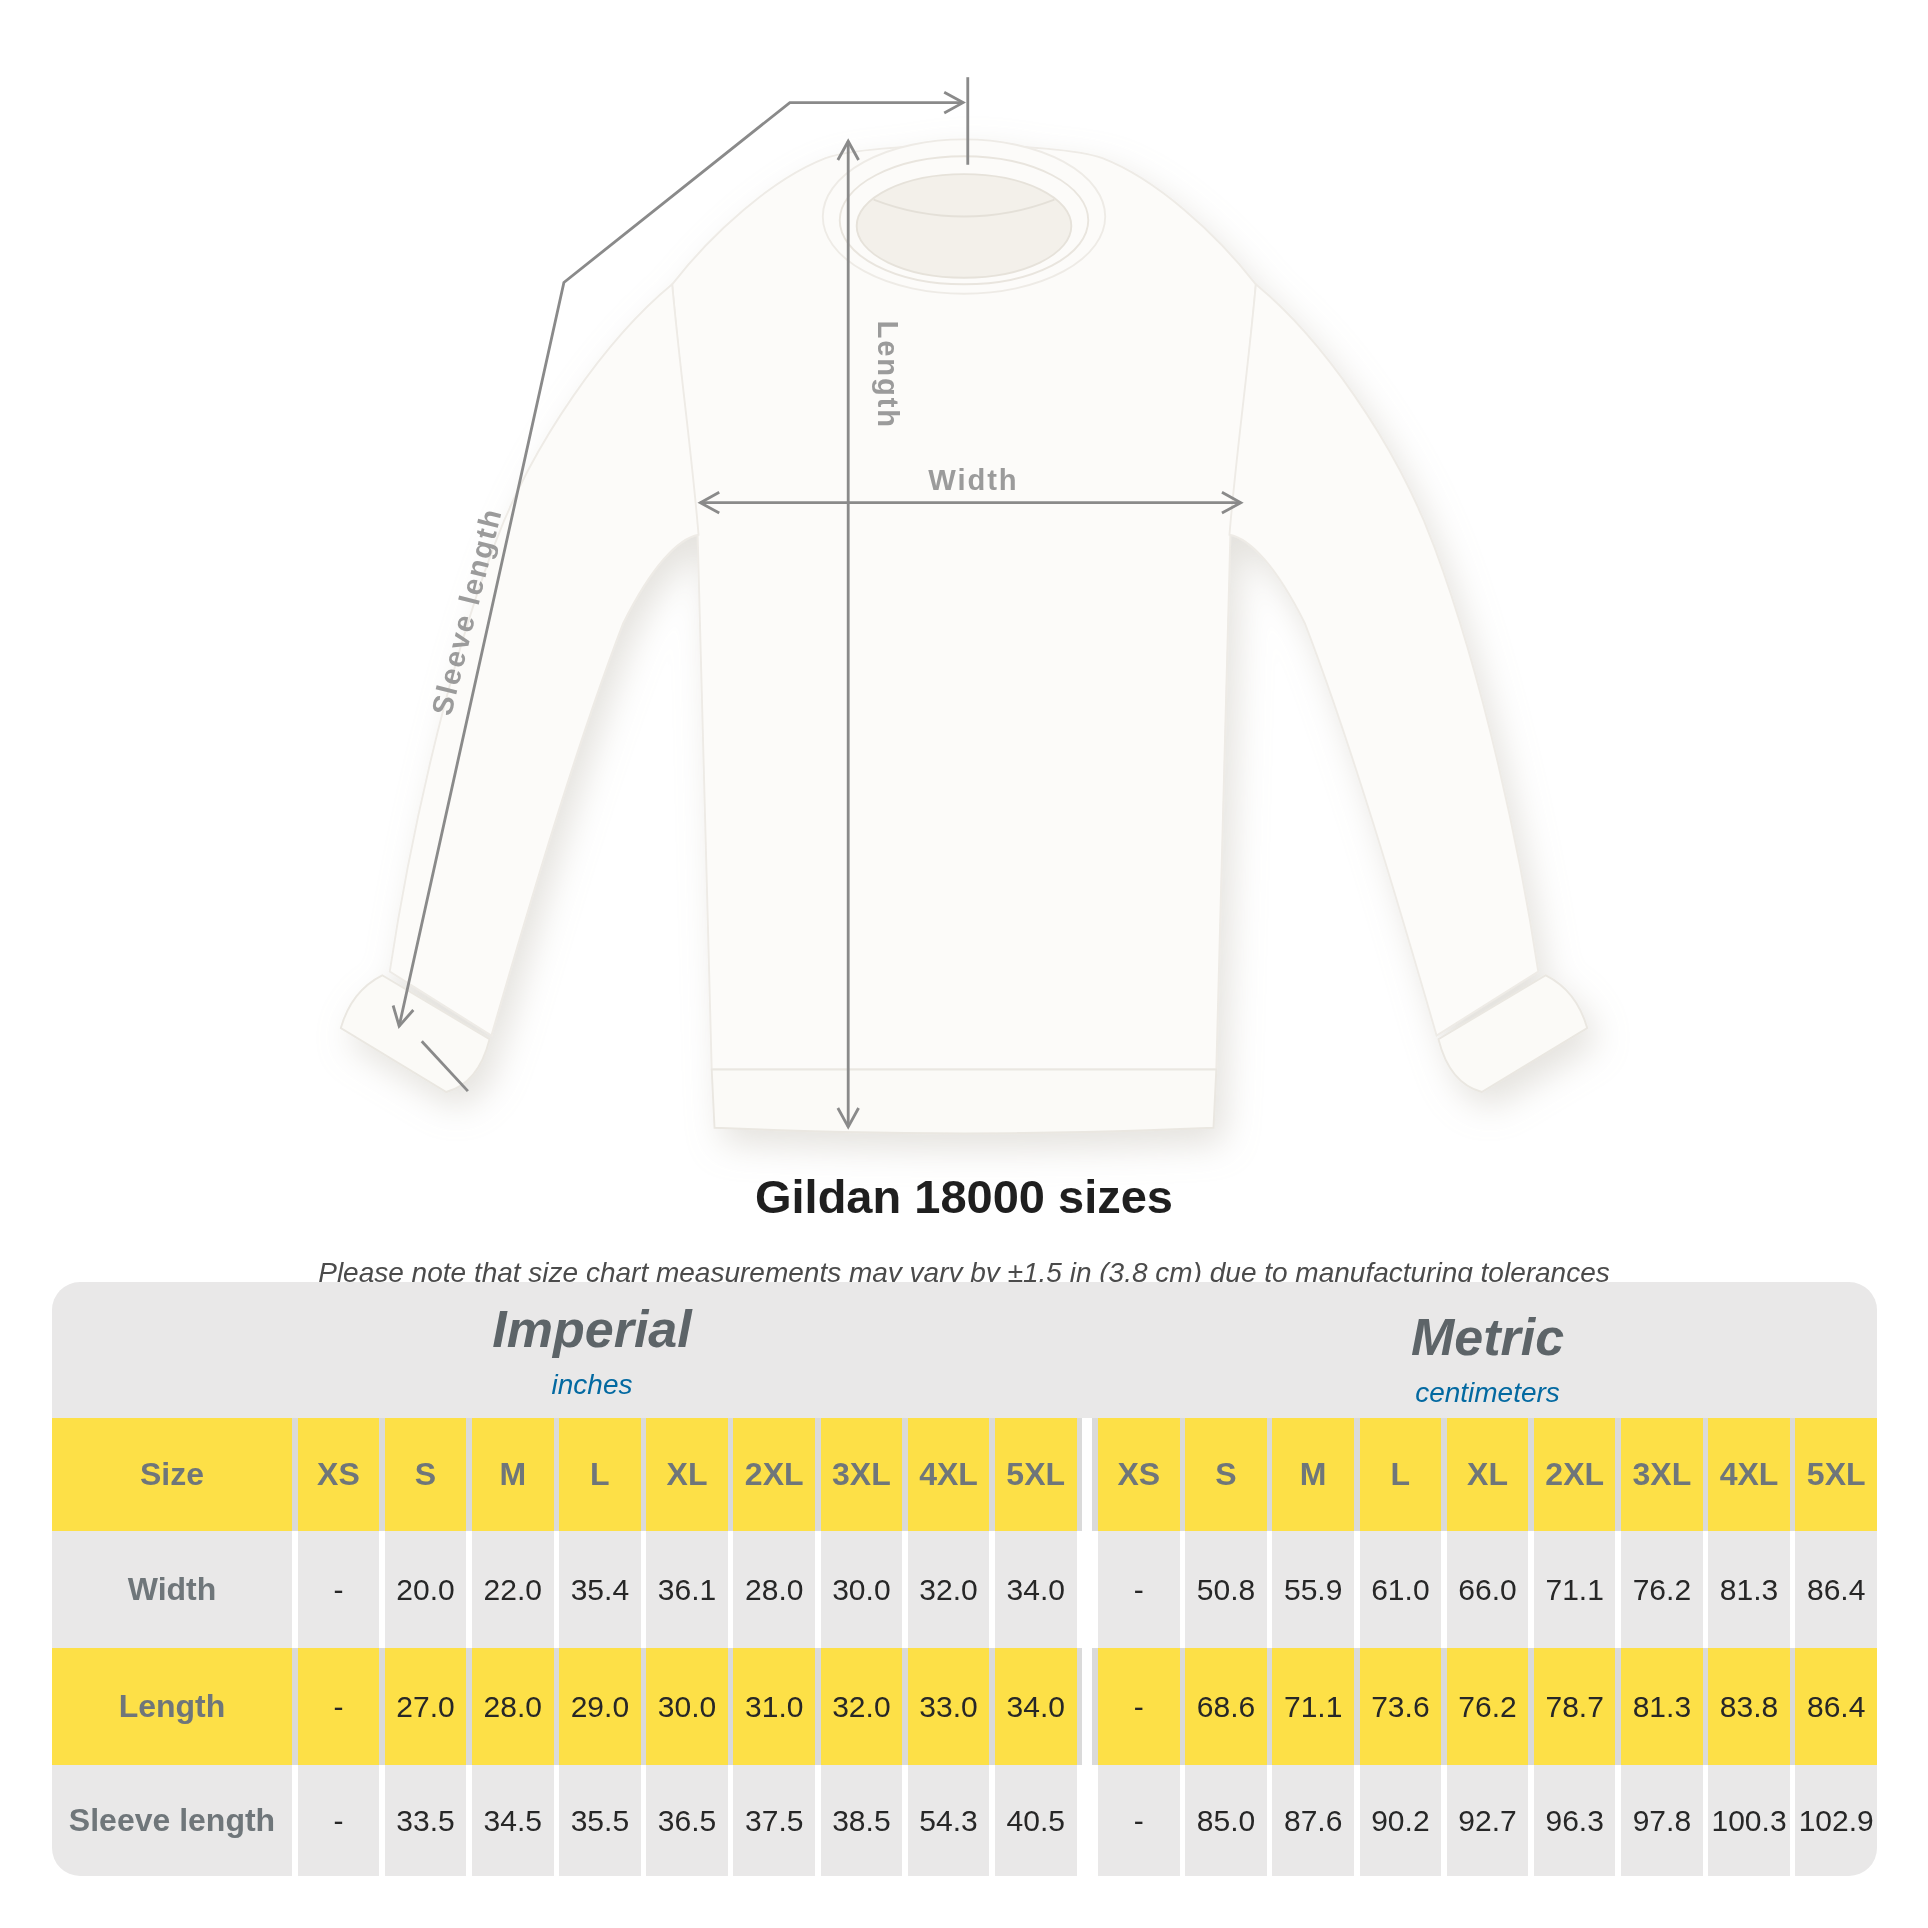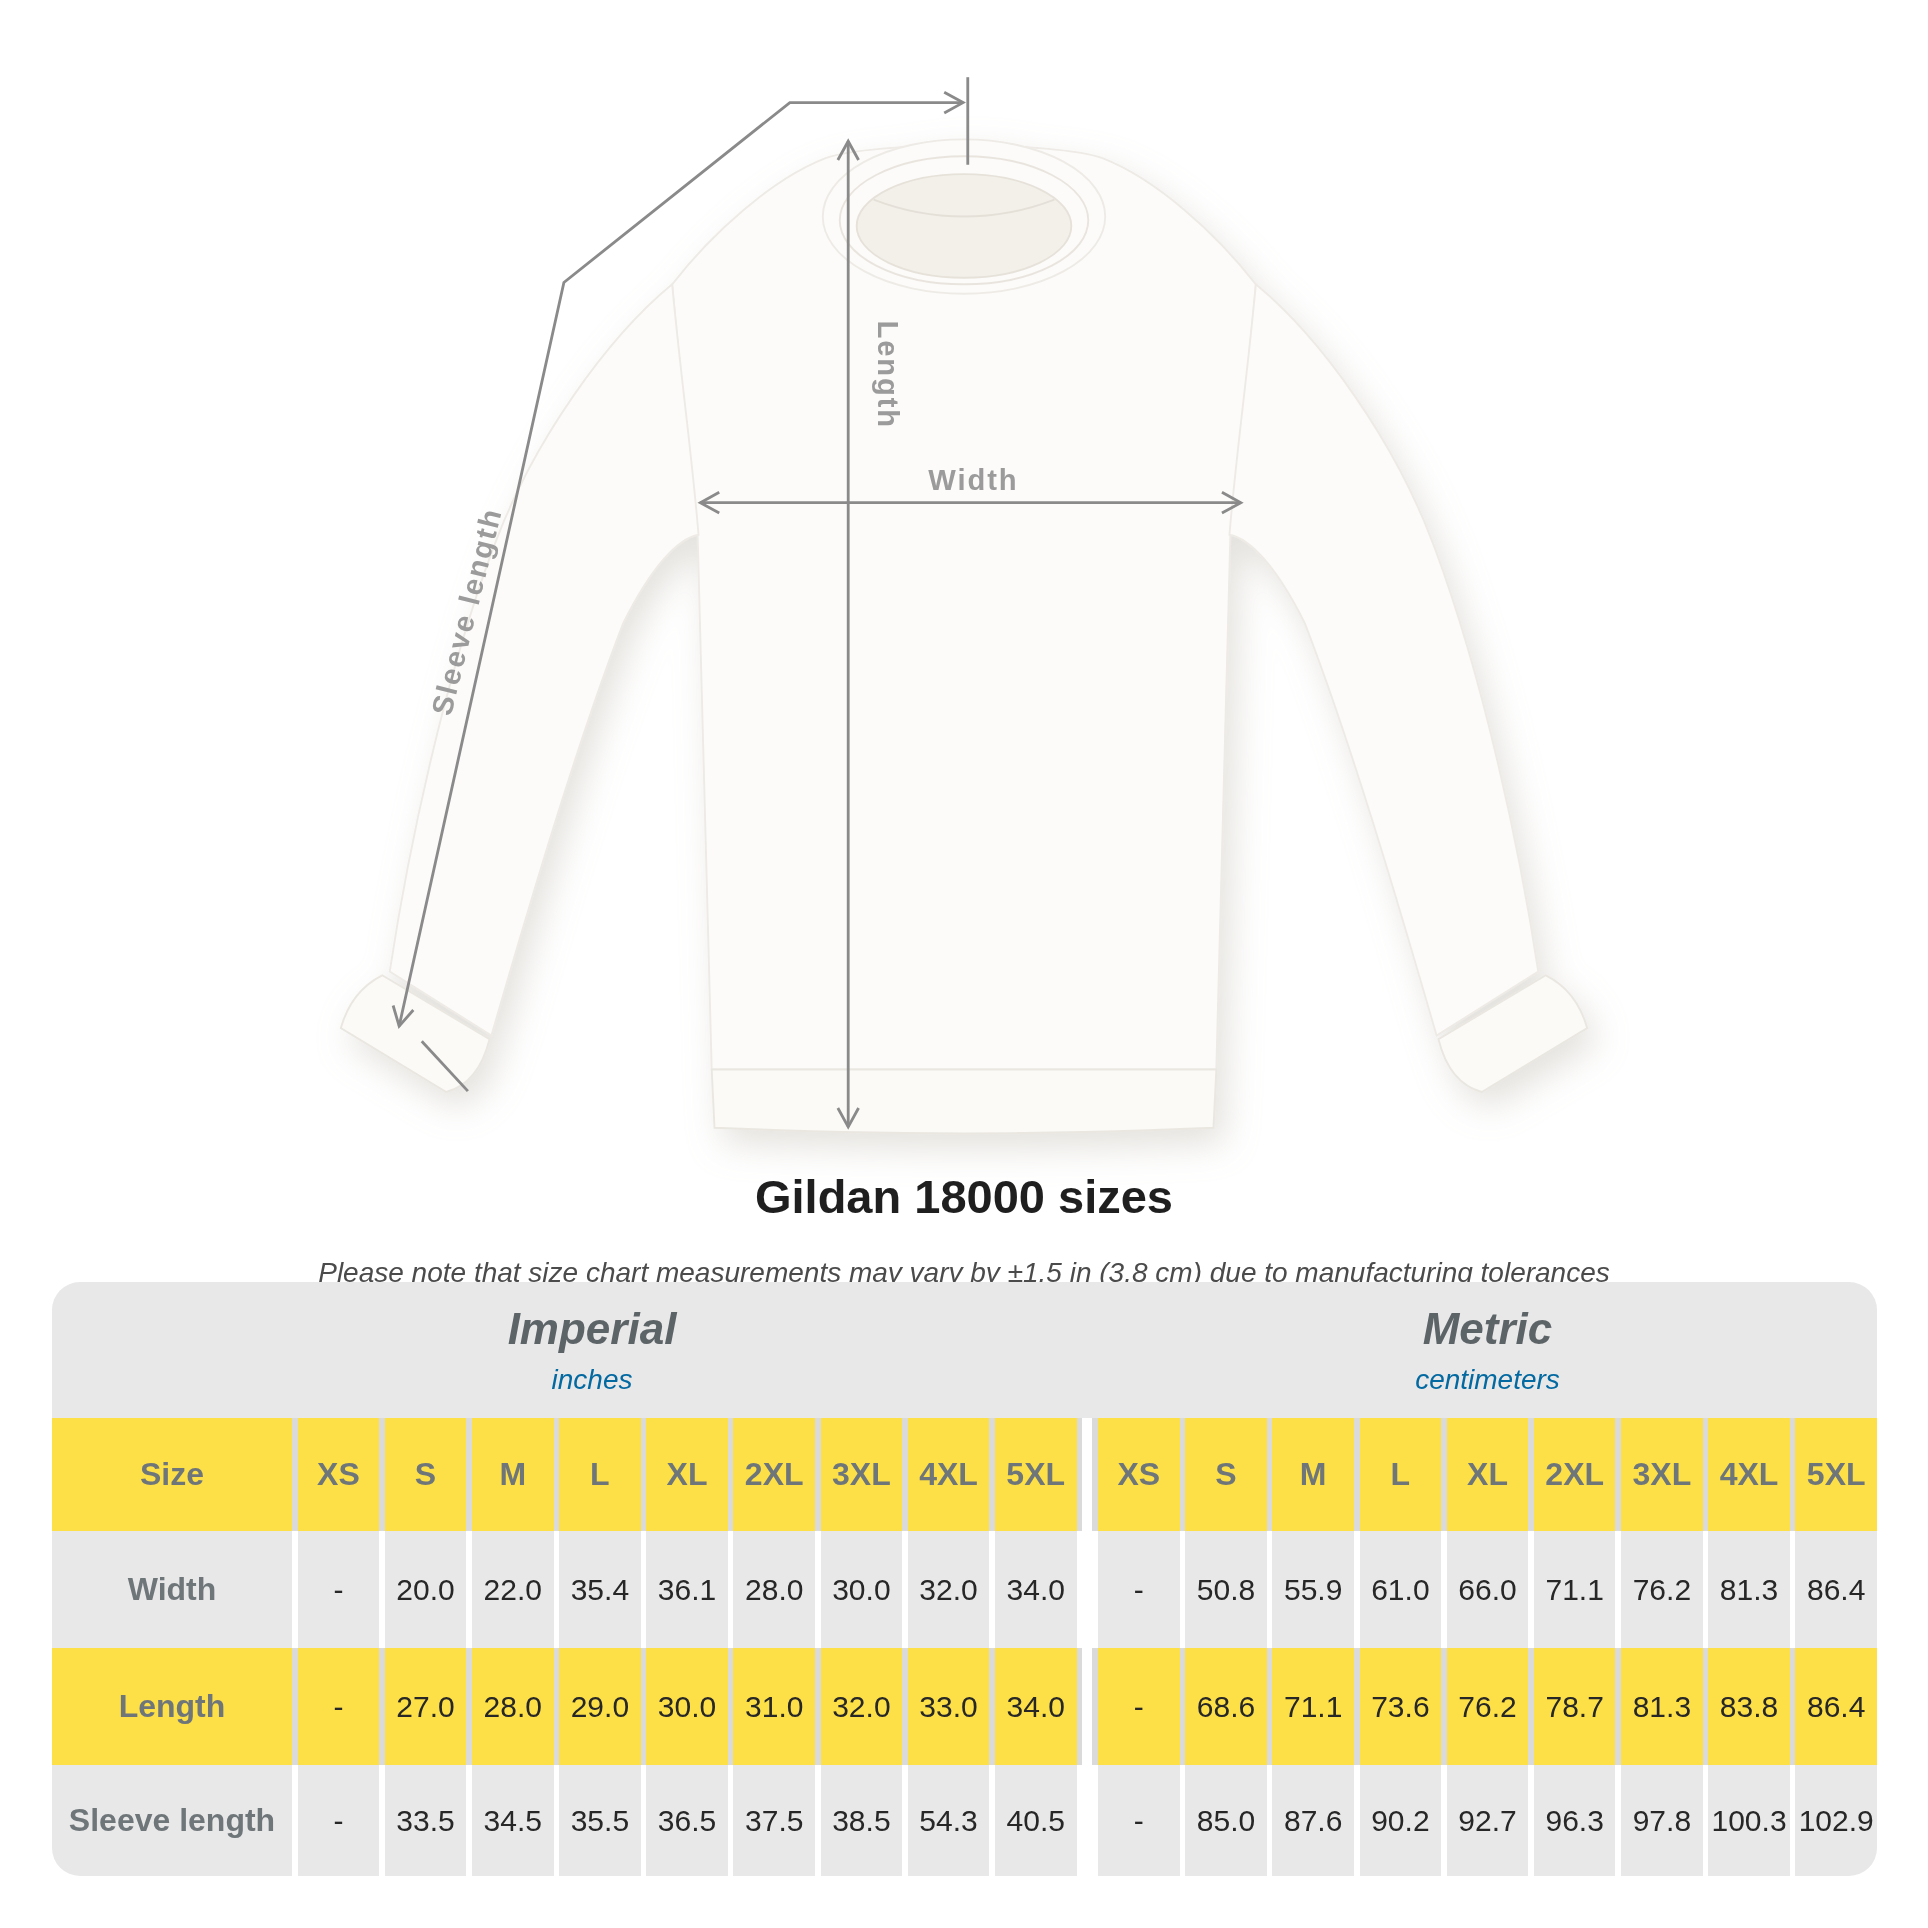--- a/index.html
+++ b/index.html
@@ -16,22 +16,22 @@
            font-size:47px; font-weight:bold; color:#1f1f1f; }
   .subtitle { position:absolute; top:1237px; left:0; width:1928px; text-align:center;
               font-size:28px; font-style:italic; color:#4b4b4b;margin-top:20px; }
   
   .sizetable { position:absolute; left:52px; top:1282px; width:1825px;
                border-radius:28px; overflow:hidden; }
   .band { position:relative; height:136px; background:#e9e8e8; }
   .grp { position:absolute; top:0; height:100%; display:flex; flex-direction:column;
          align-items:center; justify-content:center; gap:9.4px; }
   .grp-imperial { left:28px; width:1024px; }
-  .grp-metric   { left:1046px; width:779px; }
-  .g-name { font-size:44px; font-weight:bold; font-style:italic; color:#5d6468; }
+  .grp-metric   { left:1046px; width:779px;margin-top:8px; }
+  .g-name { font-size:52px; font-weight:bold; font-style:italic; color:#5d6468; }
   .g-unit { font-size:28px; font-style:italic; color:#0369a1; }
   .trow { display:grid; grid-template-columns:240px repeat(9,1fr) 10.4px repeat(9,1fr);
           column-gap:5.6px; }
   .row-sep-gray  { background:#dadada; }   
   .row-sep-white { background:#ffffff; }   
   .h-120 { height:113px; } .h-124 { height:117px; } .h-118 { height:111px; }
   .cell { display:flex; align-items:center; justify-content:center; }
   .cell-white  { background:#fde047; }
   .cell-gray   { background:#e9e8e8; }
   .cell-spacer { background:#ffffff; }

